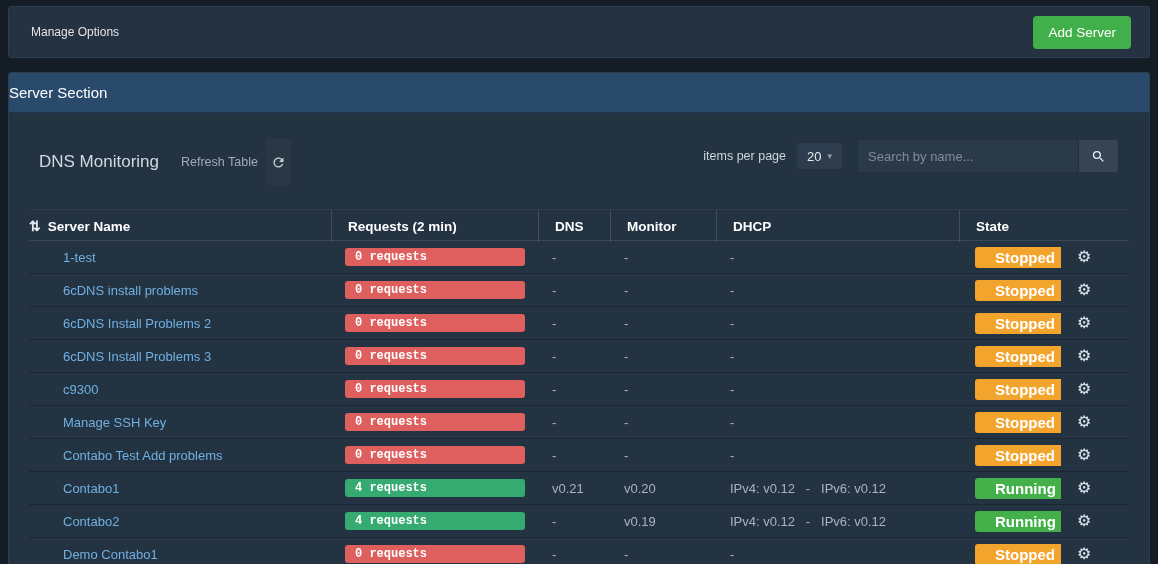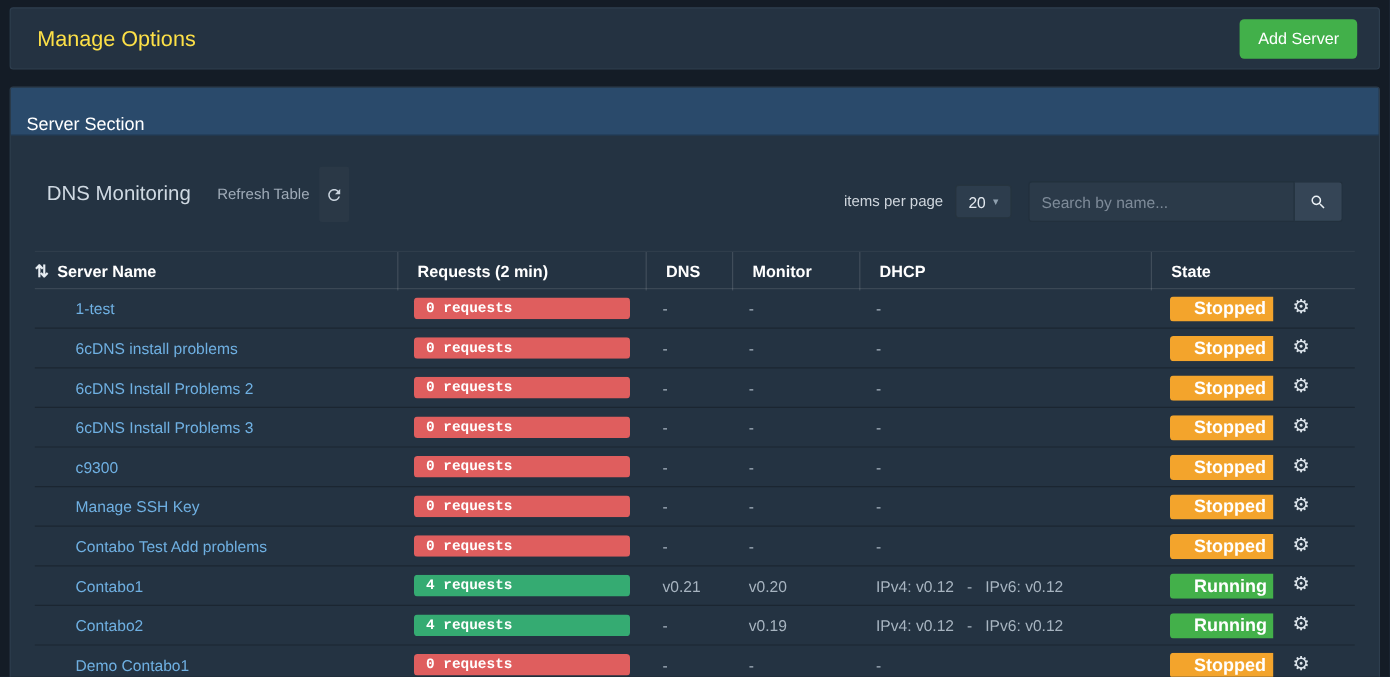--- a/index.html
+++ b/index.html
@@ -31,23 +31,23 @@
     height:52px;
     background:var(--bar-bg);
     border:1px solid var(--bar-border);
     border-radius:3px;
     display:flex;
     align-items:center;
     justify-content:space-between;
     padding:0 18px 0 22px;
   }
   .topbar-title{
-    font-size:18px;
+    font-size:12px;
     font-weight:500;
-    color:#fde047;
+    color:#e5e5e5;
   }
   .btn-add{
     background:var(--accent-green);
     color:#fff;
     border:none;
     border-radius:4px;
     font-size:13.5px;
     font-family:inherit;
     padding:9px 15px;
     cursor:pointer;
@@ -58,34 +58,34 @@
     background:var(--panel-bg);
     border:1px solid var(--panel-border);
     border-radius:3px;
     height:560px; 
     overflow:hidden;
   }
   .panel-header{
     background:var(--panel-header-bg);
     height:40px;
     display:flex;
-    align-items:flex-end;
-    padding:0 13px;
+    align-items:center;
+    padding:0 0;
     border-bottom:1px solid rgba(0,0,0,0.25);
   }
   .panel-title{
     color:#fff;
     font-size:15px;
     font-weight:400;
   }
   .panel-body{padding:26px 0 0 0;}
   
   .toolbar{
     display:flex;
-    align-items:flex-end;
+    align-items:flex-start;
     justify-content:space-between;
     padding:0 30px;
     height:46px;
     margin-bottom:24px;
   }
   .toolbar-left{display:flex;align-items:center;height:46px;}
   .section-title{
     font-size:17px;
     color:#cfd9e2;
     font-weight:500;

